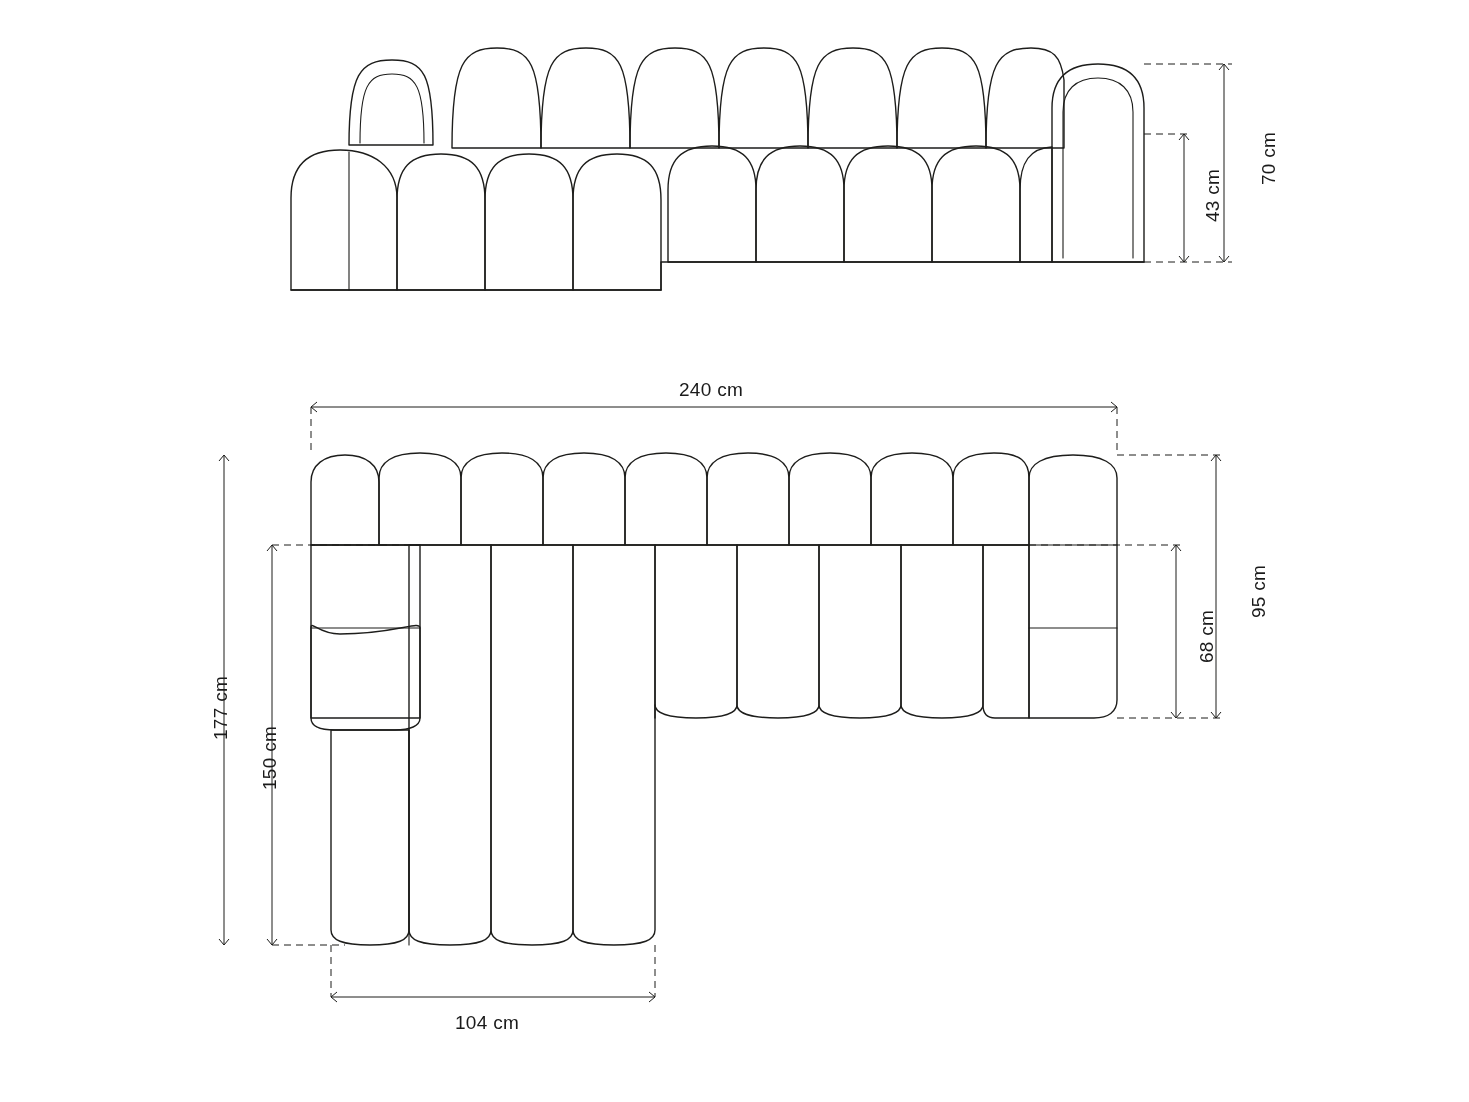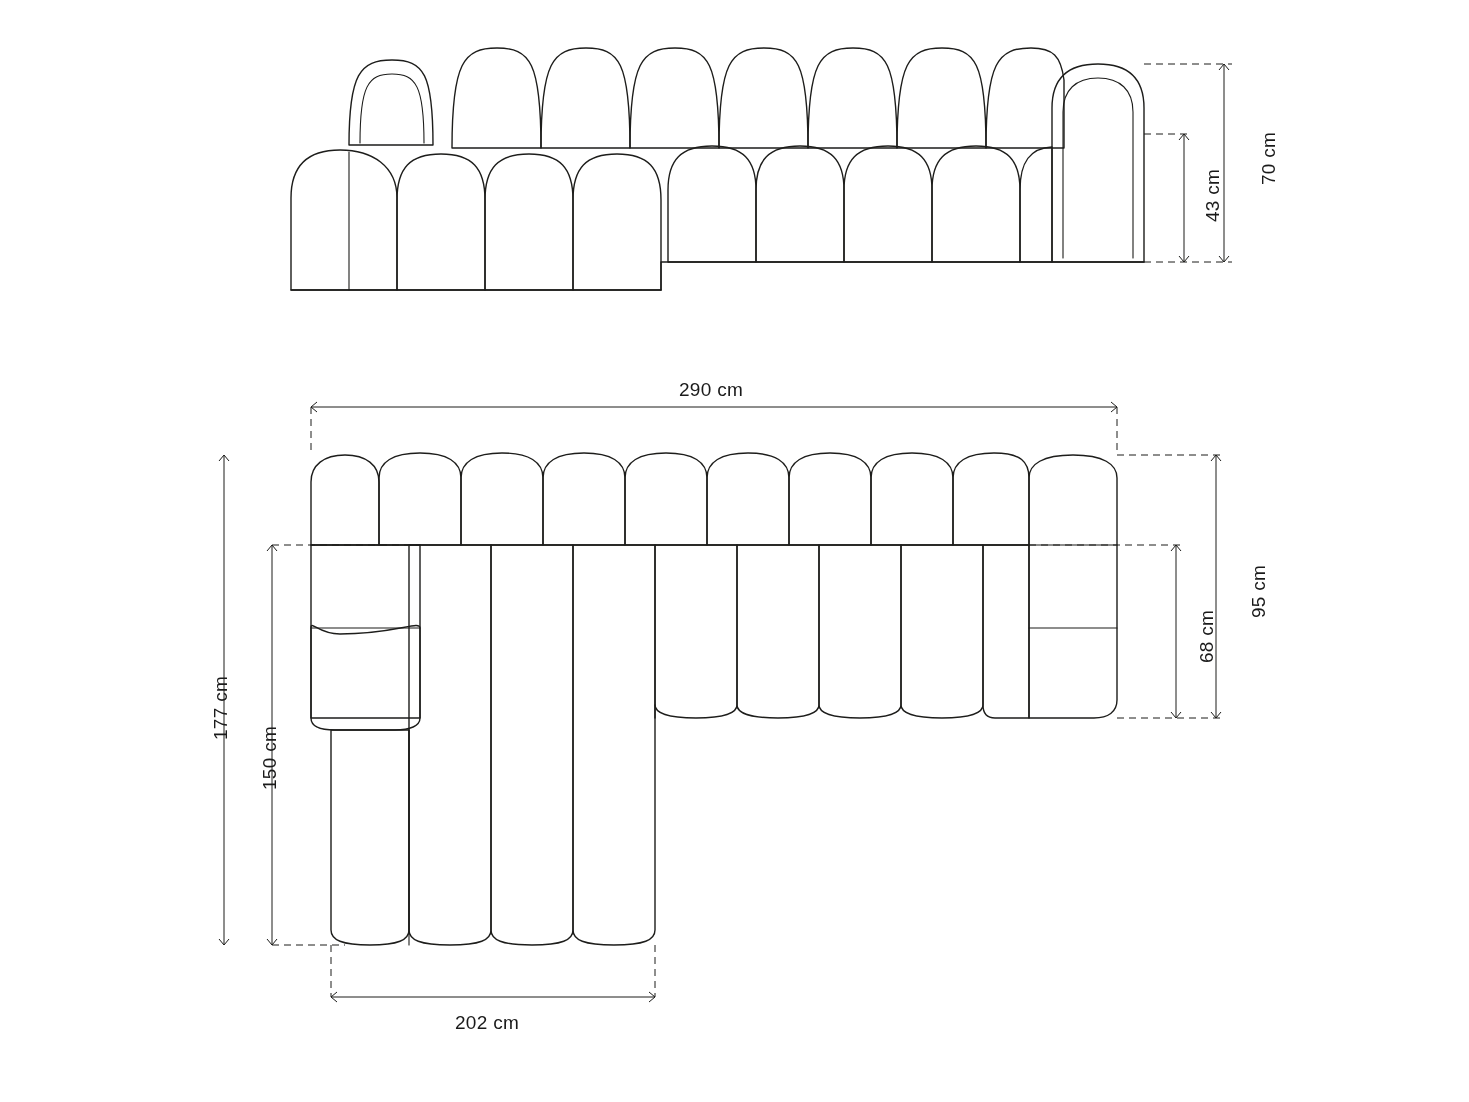--- a/index.html
+++ b/index.html
@@ -183,25 +183,25 @@
       <path class="dimline" d="M649 992 L655 997 L649 1002"></path>
       <path class="dash" d="M331 945 L331 997"></path>
       <path class="dash" d="M655 945 L655 997"></path>
     </g>
   </svg>
 
   <div class="dim-label vert" style="left:1258px; top:185px;">70 cm</div>
 
   <div class="dim-label vert" style="left:1202px; top:222px;">43 cm</div>
 
-  <div class="dim-label" style="left:679px; top:379px;">290 cm</div>
+  <div class="dim-label" style="left:679px; top:379px;">240 cm</div>
 
   <div class="dim-label vert" style="left:210px; top:740px;">177 cm</div>
 
   <div class="dim-label vert" style="left:259px; top:790px;">150 cm</div>
 
   <div class="dim-label vert" style="left:1248px; top:618px;">95 cm</div>
 
   <div class="dim-label vert" style="left:1196px; top:663px;">68 cm</div>
 
-  <div class="dim-label" style="left:455px; top:1012px;">202 cm</div>
+  <div class="dim-label" style="left:455px; top:1012px;">104 cm</div>
 
 </div>
 
 </body></html>

